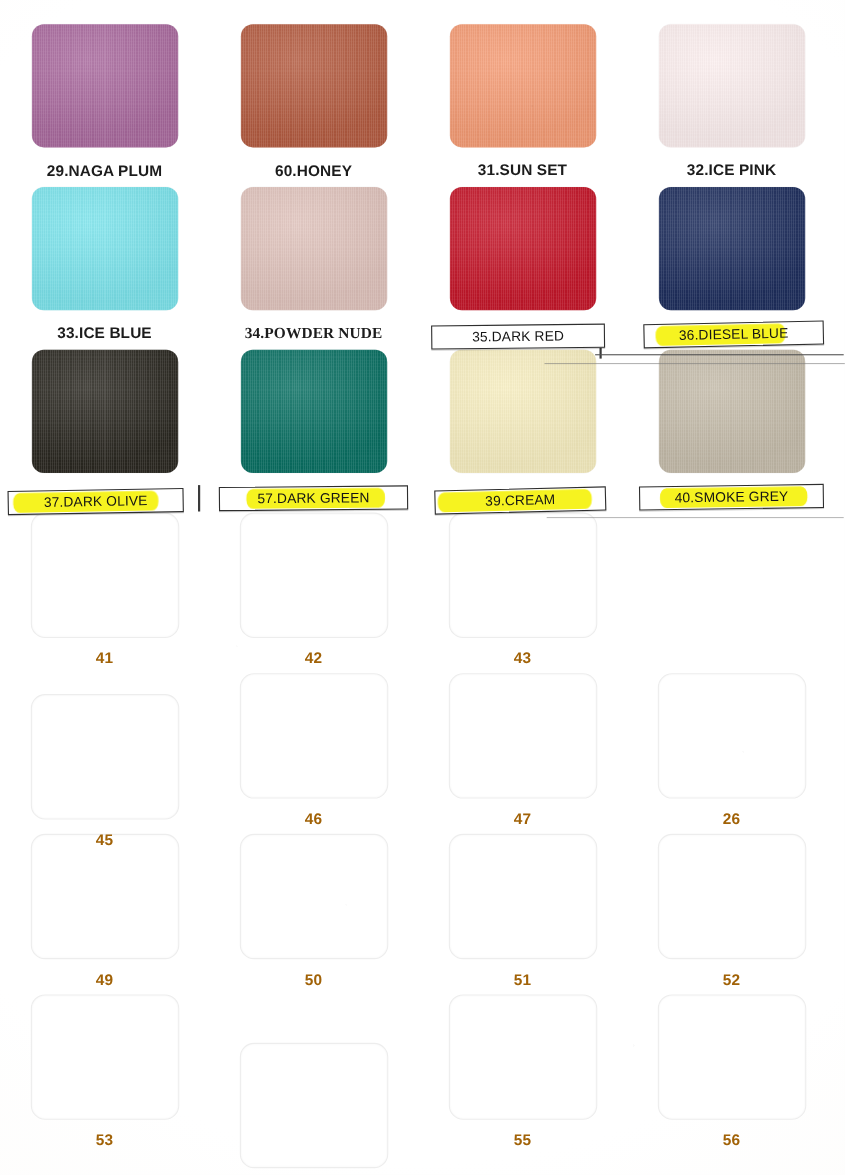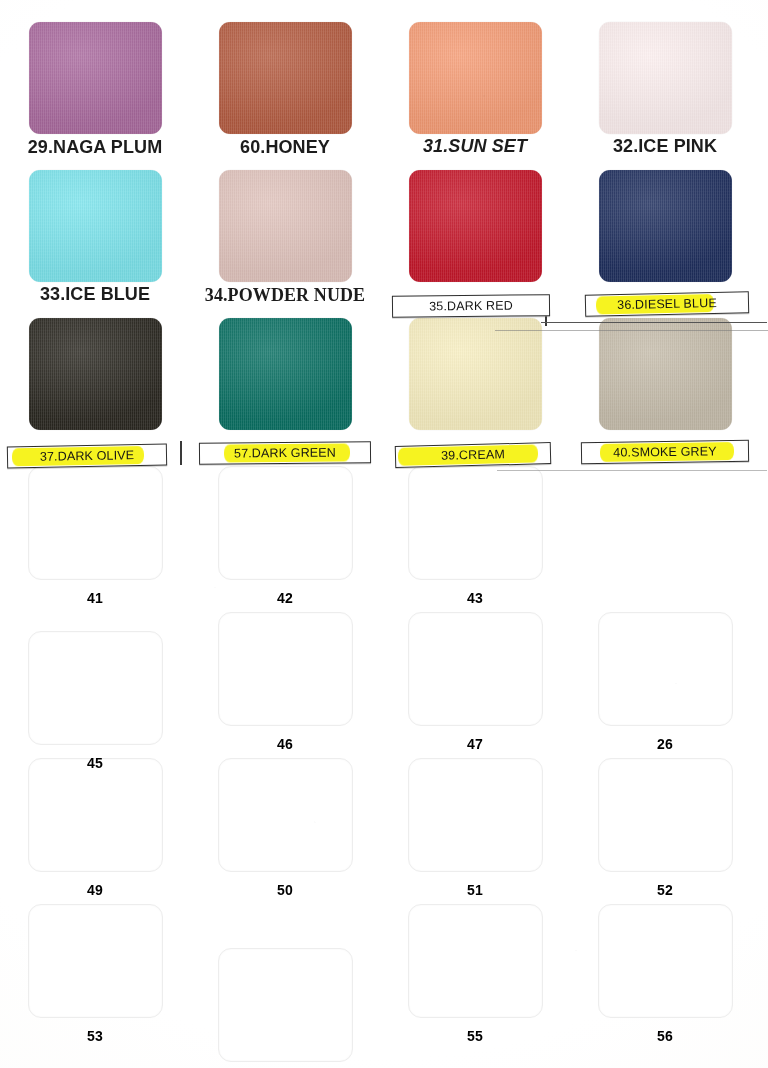--- a/index.html
+++ b/index.html
@@ -75,23 +75,23 @@
   .chip.blank {
     background: #ffffff;
     border: 1px solid #ededed;
     box-shadow: 0 0 2px rgba(0,0,0,.05) inset;
     border-radius: 13px;
   }
 
   
   .cap {
     position: relative;
-    margin-top: 4px;
+    margin-top: 12px;
     text-align: center;
-    font-size: 18px;
+    font-size: 14px;
     font-weight: bold;
     letter-spacing: .1px;
     color: #1c1c1c;
     line-height: 17px;
     white-space: nowrap;
   }
   .cap .hl {
     position: relative;
     display: inline-block;
     padding: 1px 6px 2px 6px;
@@ -104,21 +104,21 @@
     border-radius: 7px / 9px;
     z-index: -1;
     filter: blur(.3px);
   }
   .cap .txt { position: relative; z-index: 1; }
 
   
   .cap.num {
     font-size: 14px;
     margin-top: 10px;
-    color: #000000;
+    color: #a16207;
   }
 
   
   .strip {
     position: absolute;
     box-sizing: border-box;
     background: #ffffff;
     border: 1px solid #2e2e2e;
     border-top-width: 1px;
     height: 22px;
@@ -166,21 +166,21 @@
       </div>
       <div class="cap"><span class="hl"><span class="txt">29.NAGA PLUM</span></span></div>
     </div>
     <div class="cell" style="left: 190px; top: 22px;">
       <div class="chip" style="background: rgb(180, 92, 65);">
         <div class="weave"></div>
         <div class="sheen"></div>
       </div>
       <div class="cap"><span class="hl"><span class="txt">60.HONEY</span></span></div>
     </div>
-    <div class="cell" style="left: 380px; top: 22px; font-style: italic;">
+    <div class="cell" style="left: 380px; top: 22px;">
       <div class="chip" style="background: rgb(245, 156, 117);">
         <div class="weave"></div>
         <div class="sheen"></div>
       </div>
       <div class="cap"><span class=""><span class="txt">31.SUN SET</span></span></div>
     </div>
     <div class="cell" style="left: 570px; top: 22px;">
       <div class="chip" style="background: rgb(251, 238, 238);">
         <div class="weave"></div>
         <div class="sheen"></div>

